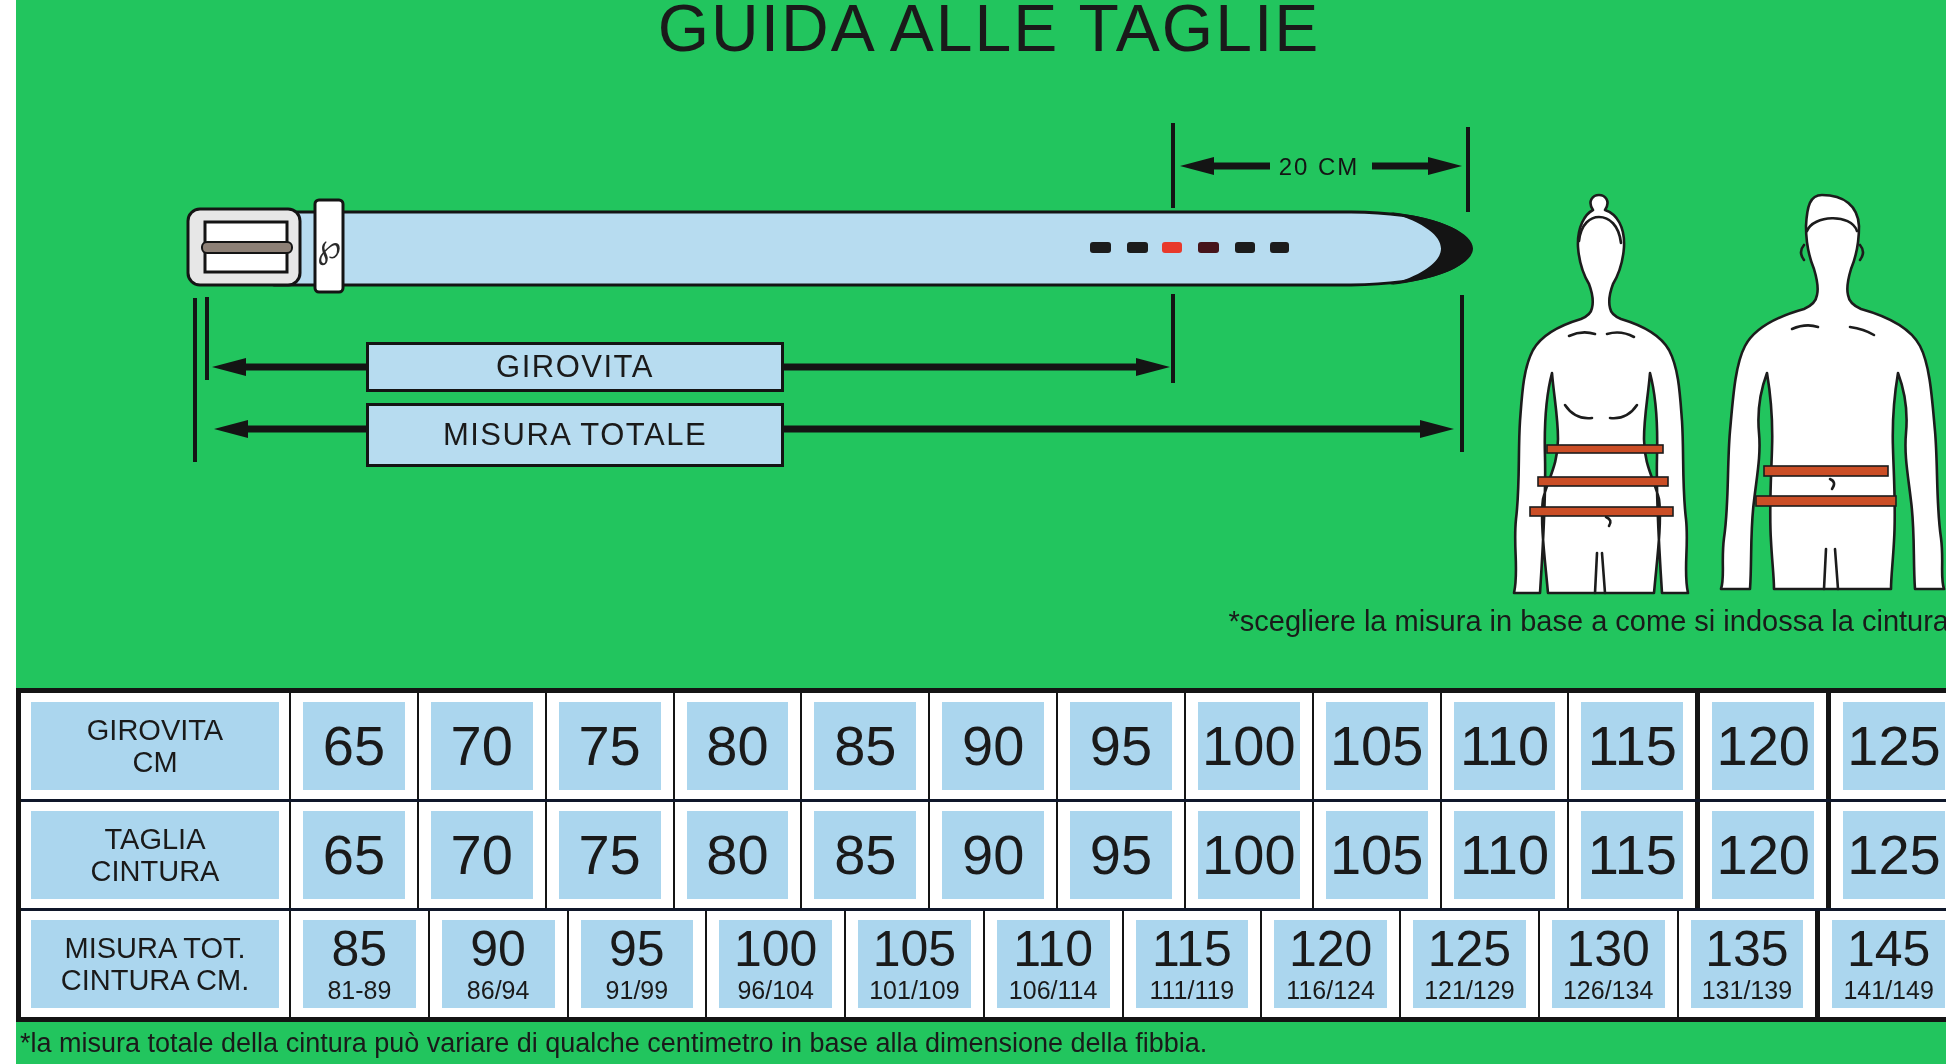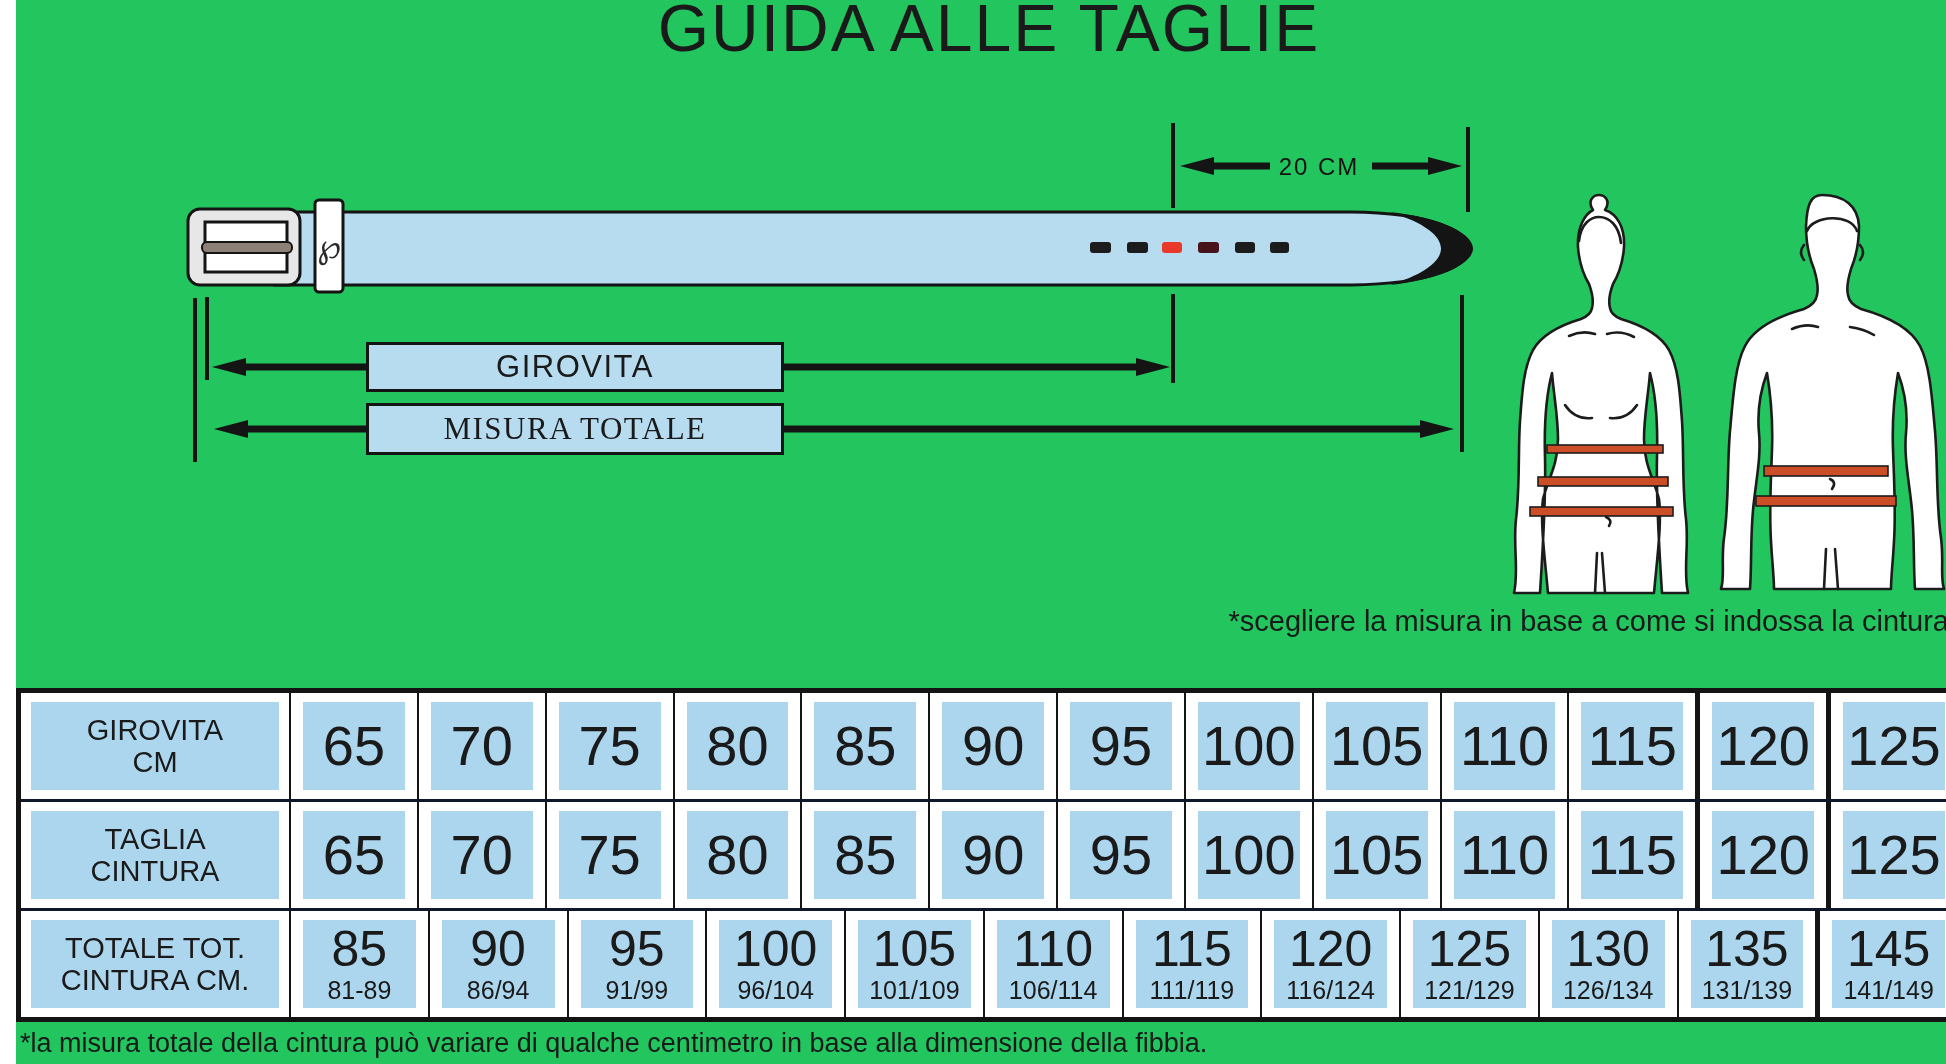--- a/index.html
+++ b/index.html
@@ -38,21 +38,21 @@
   .figure-body  { fill:#ffffff; stroke:#1c1c1c; stroke-width:2.6; stroke-linecap:round; stroke-linejoin:round; }
   .belt-bar     { fill:var(--figure-belt-red); stroke:#1c1c1c; stroke-width:1.6; }
 
   .dim-label-box {
     position:absolute; left:350px; width:418px; height:50px;
     background:var(--belt-blue); border:3px solid #141414;
     display:flex; align-items:center; justify-content:center;
     font-size:31px; letter-spacing:1.5px; color:#1a1a1a;
   }
   #girovita-box { top:342px; }
-  #misura-box   { top:403px; height:52px;font-family:Liberation Serif, serif; }
+  #misura-box   { top:403px; height:64px; }
 
   .fit-note {
     position:absolute; top:605px; right:13px;
     font-size:29px; color:#1a1a1a; white-space:nowrap;
   }
 
   .size-table {
     position:absolute; left:0; top:688px; width:1946px; height:334px;
     border:5px solid #141414; background:#fff;
     display:flex; flex-direction:column;
@@ -331,21 +331,21 @@
         </div>
         <div class="tcell thick">
           <div class="bluebox">
             <div class="main">125</div>
           </div>
         </div>
       </div>
       <div class="trow">
         <div class="tcell rowhead">
           <div class="bluebox">
-            <div class="hline">TOTALE TOT.</div>
+            <div class="hline">MISURA TOT.</div>
             <div class="hline">CINTURA CM.</div>
           </div>
         </div>
         <div class="tcell">
           <div class="bluebox">
             <div class="main">85</div>
             <div class="sub">81-89</div>
           </div>
         </div>
         <div class="tcell">

